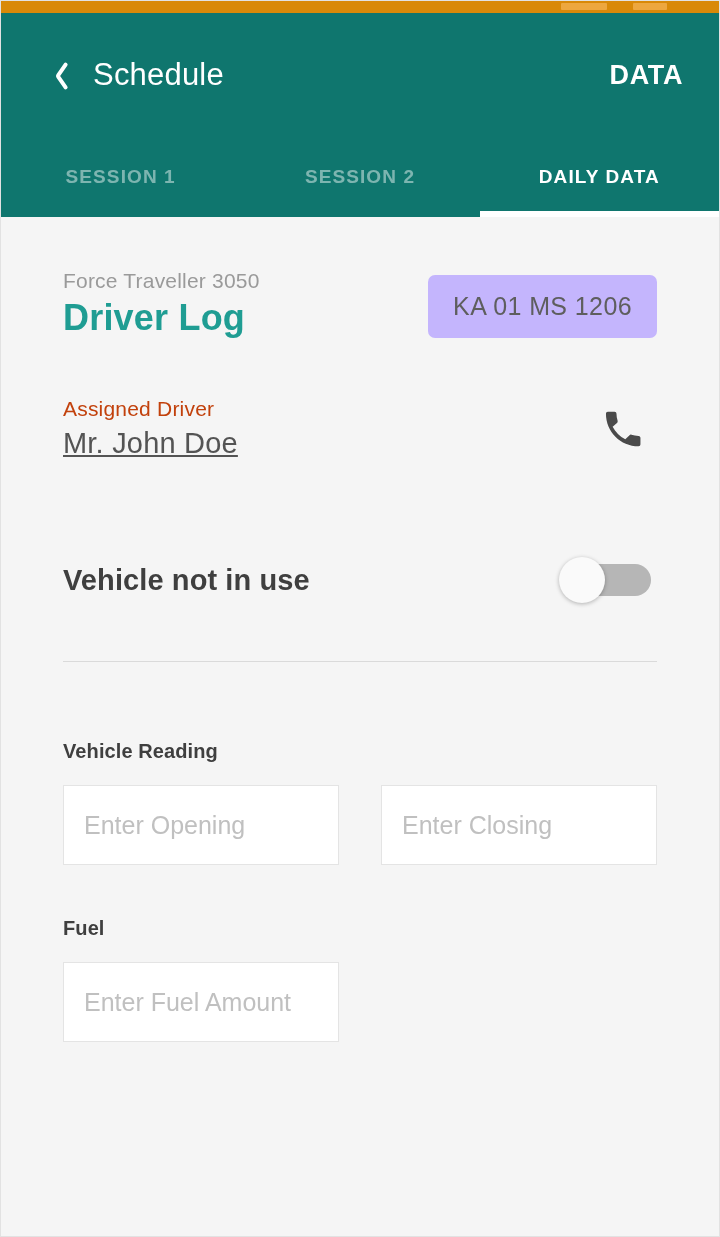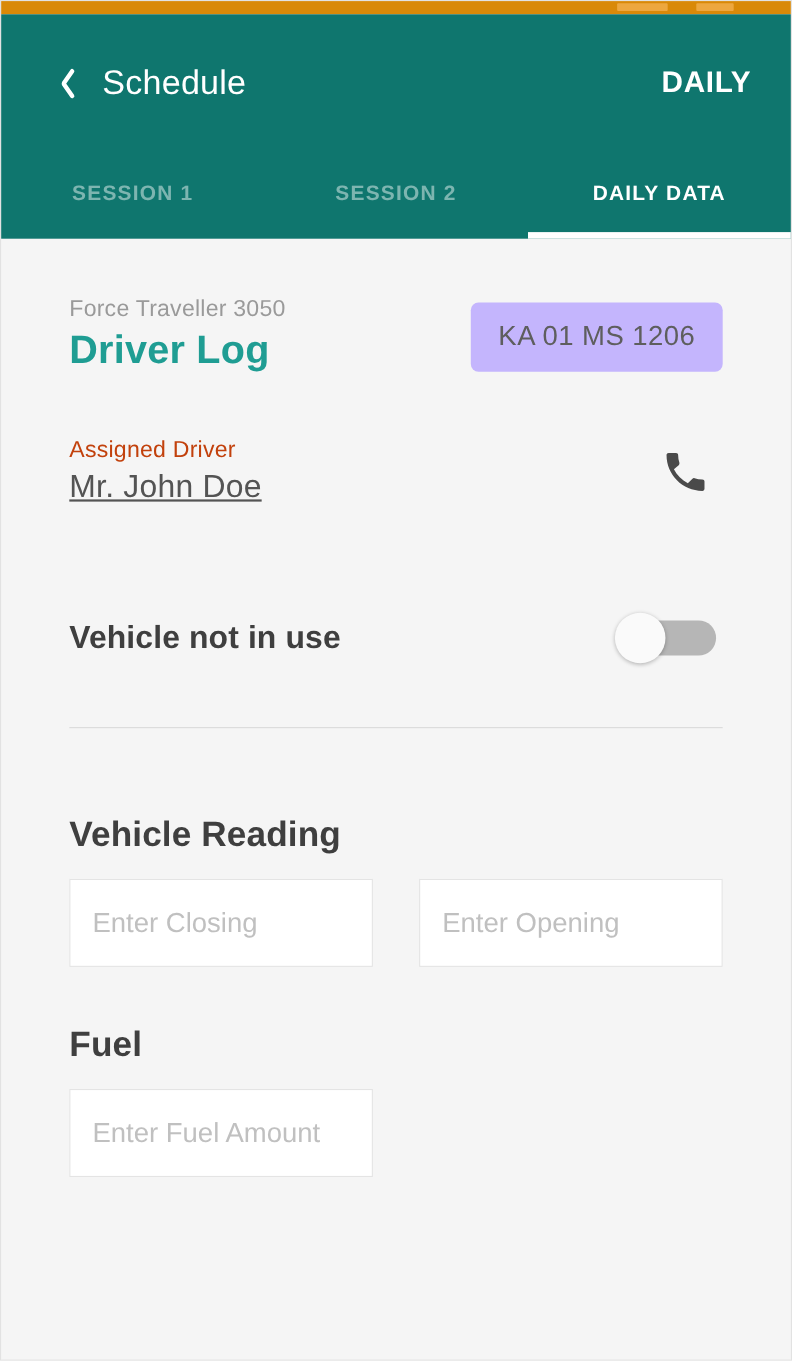--- a/index.html
+++ b/index.html
@@ -248,21 +248,21 @@
   }
 
   .divider {
     height: 1px;
     background: #dadada;
     margin-top: 62px;
   }
 
   
   .section-title {
-    font-size: 32px;
+    font-size: 20px;
     font-weight: 700;
     color: #3f3f3f;
     letter-spacing: 0.1px;
   }
   .section-reading { margin-top: 78px; }
   .section-fuel    { margin-top: 52px; }
 
   .field-row {
     display: flex;
     gap: 42px;
@@ -302,21 +302,21 @@
     <span class="blip b2"></span>
   </div>
 
   <div class="header">
 
     <div class="appbar">
       <button class="back-btn">
         <span class="chevron-left"></span>
         <span class="appbar-title">Schedule</span>
       </button>
-      <button class="save-btn">DAILY</button>
+      <button class="save-btn">DATA</button>
     </div>
 
     <div class="tabs">
       <button class="tab">
         <span class="tab-label">SESSION 1</span>
       </button>
       <button class="tab">
         <span class="tab-label">SESSION 2</span>
       </button>
       <button class="tab active">
@@ -356,24 +356,24 @@
         <span class="knob"></span>
       </div>
     </div>
 
     <div class="divider"></div>
 
     <div class="section-reading">
       <div class="section-title">Vehicle Reading</div>
       <div class="field-row">
         <label class="field">
-          <input type="text" placeholder="Enter Closing" style="">
+          <input type="text" placeholder="Enter Opening" style="">
         </label>
         <label class="field">
-          <input type="text" placeholder="Enter Opening" style="">
+          <input type="text" placeholder="Enter Closing" style="">
         </label>
       </div>
     </div>
 
     <div class="section-fuel">
       <div class="section-title">Fuel</div>
       <div class="field-row">
         <label class="field single">
           <input type="text" placeholder="Enter Fuel Amount" style="">
         </label>

